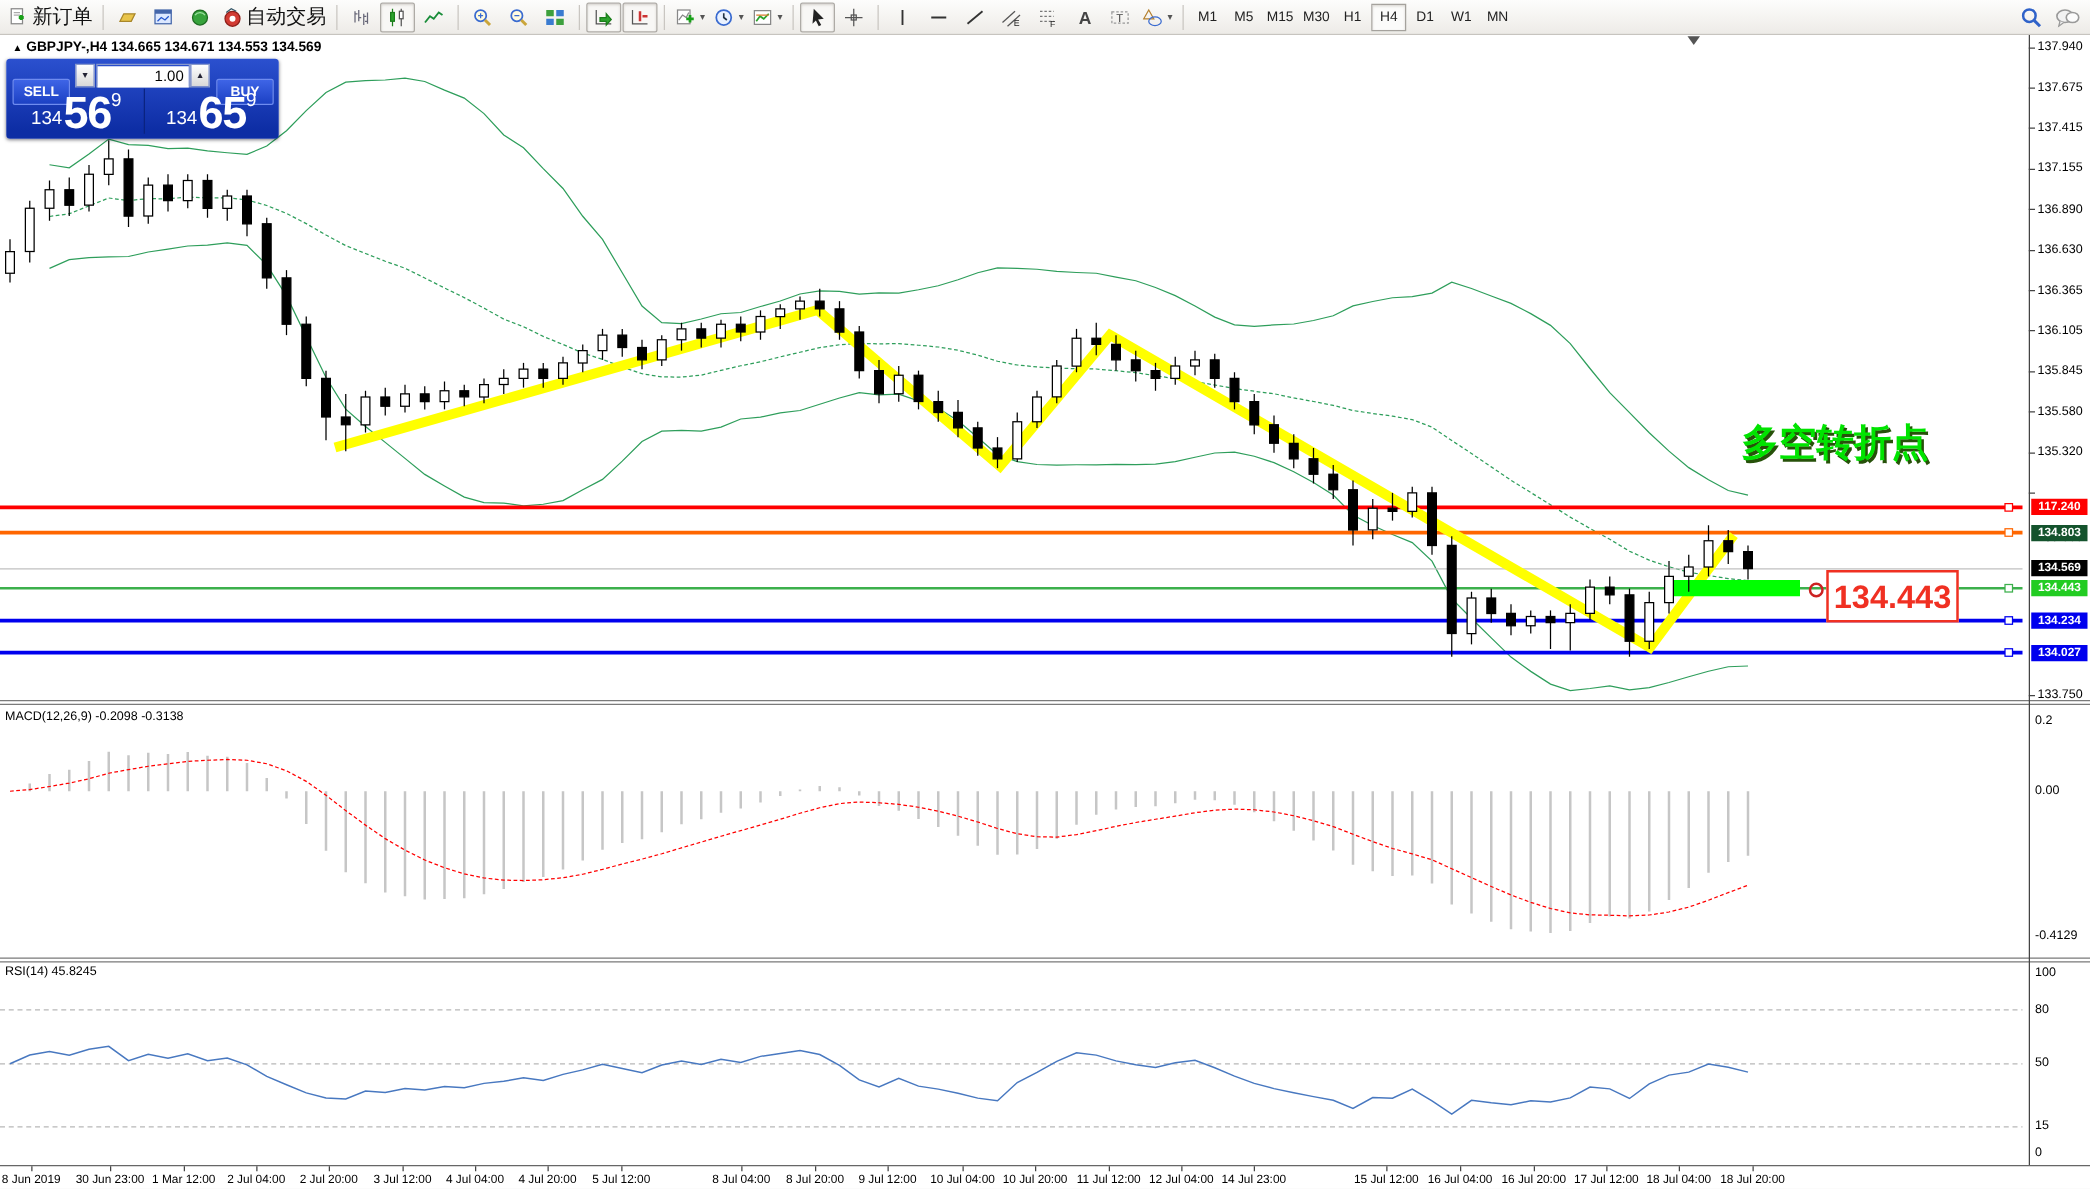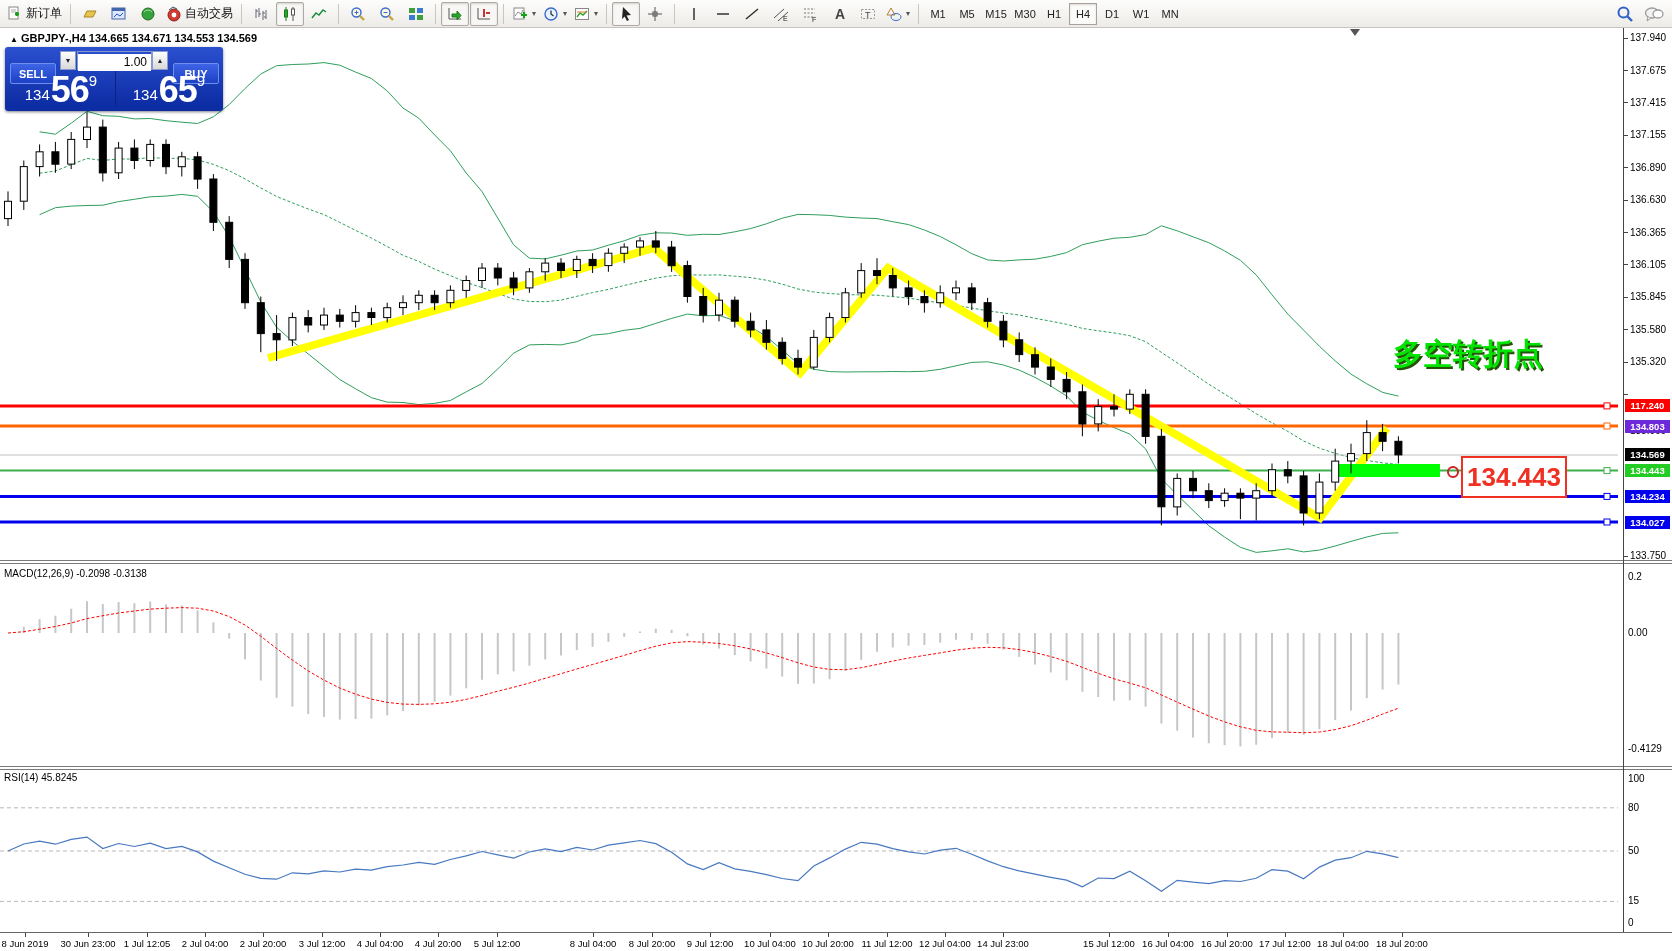--- a/index.html
+++ b/index.html
@@ -5,21 +5,21 @@
   html,body{margin:0;padding:0;background:#e8e8e8;}
   #app{position:relative;width:1672px;height:951px;background:#fff;overflow:hidden;
        font-family:"Liberation Sans",sans-serif;}
   
   .toolbar{position:absolute;left:0;top:0;width:1672px;height:28px;
     background:linear-gradient(#fdfdfc,#edebe7);border-bottom:1px solid #c7c4bf;
     display:flex;align-items:center;padding:0 4px;box-sizing:border-box;gap:1px;}
   .tbtn{height:22px;min-width:22px;padding:0 2px;display:flex;align-items:center;gap:3px;
     justify-content:center;border:1px solid transparent;border-radius:2px;color:#333;}
   .tbtn.active{border-color:#aeaba6;background:#f8f7f5;box-shadow:inset 0 1px 2px #d5d2cd;}
-  .tbtn .lbl{font-size:12px;color:#111;white-space:nowrap;text-align:right;}
+  .tbtn .lbl{font-size:16px;color:#111;white-space:nowrap;text-align:right;}
   .caret{font-size:8px;color:#555;margin-left:1px;}
   .sep{width:1px;height:20px;background:#c9c6c1;margin:0 4px;flex:0 0 1px;}
   .spacer{flex:1 1 auto;}
   .tf{height:20px;min-width:26px;display:flex;align-items:center;justify-content:center;
     font-size:11px;color:#222;border:1px solid transparent;}
   .tf.active{border-color:#a5a29d;background:#fbfbfa;box-shadow:inset 0 1px 2px #d9d6d1;}
   
   .plotline{position:absolute;left:0;width:1672px;height:1px;background:#7a7a7a;}
   #axis-border{position:absolute;left:1623px;top:28px;width:1px;height:904px;background:#444;}
   .svgwrap{position:absolute;left:0;}
@@ -700,41 +700,41 @@
       <div class="ptick" style="top: 291.151px;">135.845</div>
       <div class="ptickdash" style="top: 329.432px;"></div>
       <div class="ptick" style="top: 323.932px;">135.580</div>
       <div class="ptickdash" style="top: 361.594px;"></div>
       <div class="ptick" style="top: 356.094px;">135.320</div>
       <div class="ptickdash" style="top: 393.756px;"></div>
       <div class="ptick" style="top: 388.256px; margin-top: 37px;">135.060</div>
       <div class="ptickdash" style="top: 555.803px;"></div>
       <div class="ptick" style="top: 550.303px;">133.750</div>
       <div class="badge" style="top: 399.384px; background: rgb(255, 0, 0);">117.240</div>
-      <div class="badge" style="top: 419.547px; background: #6d28d9;">134.803</div>
+      <div class="badge" style="top: 419.547px; background: #14532d;">134.803</div>
       <div class="badge" style="top: 448.493px; background: rgb(0, 0, 0);">134.569</div>
       <div class="badge" style="top: 464.079px; background: rgb(34, 204, 34);">134.443</div>
       <div class="badge" style="top: 489.932px; background: rgb(0, 0, 238);">134.234</div>
       <div class="badge" style="top: 515.538px; background: rgb(0, 0, 238);">134.027</div>
       <div class="mtick" style="top: 571px; text-align: center;">0.2</div>
       <div class="mtick" style="top: 627px;">0.00</div>
       <div class="mtick" style="top: 742.612px;">-0.4129</div>
       <div class="mtick" style="top: 773px;">100</div>
       <div class="mtick" style="top: 801.8px;">80</div>
       <div class="mtick" style="top: 845px;">50</div>
       <div class="mtick" style="top: 895.4px;">15</div>
       <div class="mtick" style="top: 917px;">0</div>
     </div>
   <div id="timeaxis">
       <div class="ttick" style="left: 25px;"></div>
       <div class="tlabel" style="left: 25px;">8 Jun 2019</div>
       <div class="ttick" style="left: 88px;"></div>
       <div class="tlabel" style="left: 88px;">30 Jun 23:00</div>
       <div class="ttick" style="left: 147px;"></div>
-      <div class="tlabel" style="left: 147px;">1 Jul 12:05</div>
+      <div class="tlabel" style="left: 147px;">1 Mar 12:00</div>
       <div class="ttick" style="left: 205px;"></div>
       <div class="tlabel" style="left: 205px;">2 Jul 04:00</div>
       <div class="ttick" style="left: 263px;"></div>
       <div class="tlabel" style="left: 263px;">2 Jul 20:00</div>
       <div class="ttick" style="left: 322px;"></div>
       <div class="tlabel" style="left: 322px;">3 Jul 12:00</div>
       <div class="ttick" style="left: 380px;"></div>
       <div class="tlabel" style="left: 380px;">4 Jul 04:00</div>
       <div class="ttick" style="left: 438px;"></div>
       <div class="tlabel" style="left: 438px;">4 Jul 20:00</div>

